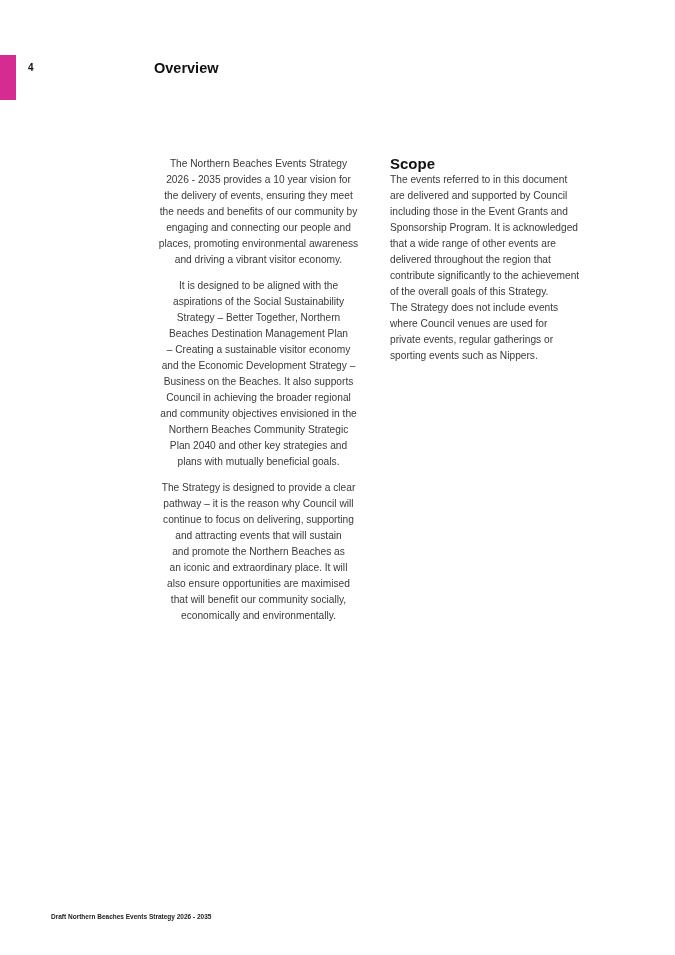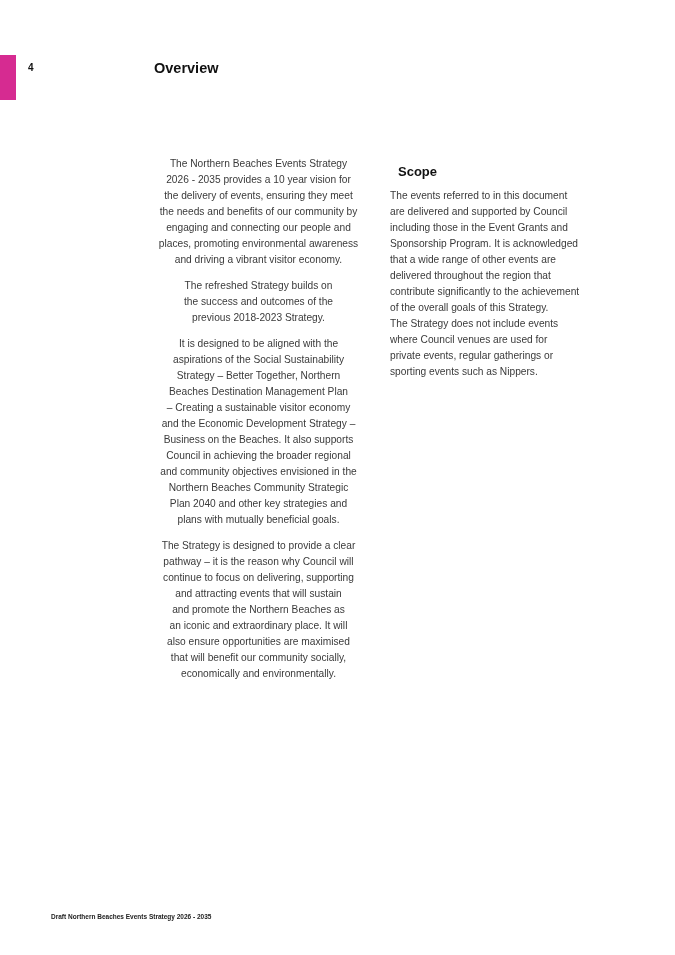--- a/index.html
+++ b/index.html
@@ -5,41 +5,38 @@
   html, body { margin:0; padding:0; background:#ffffff; }
   body { width:675px; height:955px; position:relative; overflow:hidden;
          font-family:"Liberation Sans", sans-serif; color:#3a3a3a; }
   .accent-bar { position:absolute; left:0; top:55px; width:16px; height:45px; background:#d62b91; }
   .page-number { position:absolute; left:28px; top:62px; font-size:10px; font-weight:bold; color:#111; }
   .page-title { position:absolute; left:154px; top:60px; font-size:14.5px; font-weight:bold; color:#111; margin:0; }
   .col { position:absolute; top:156px; font-size:10.2px; line-height:16px; color:#3a3a3a; }
   .col-left { left:146px; width:225px;text-align:center; }
   .col-right { left:390px; width:220px; }
   .col p { margin:0 0 10px 0; white-space:pre-line; }
-  .scope-heading { font-weight:bold; color:#111; font-size:13px; line-height:16px; margin:8px; }
+  .scope-heading { font-weight:bold; color:#111; font-size:15px; line-height:16px; margin:0; }
   .footer { position:absolute; left:51px; top:913px; font-size:6.5px; font-weight:bold; color:#222; }
 </style>
 </head>
 <body>
 
 <div class="accent-bar"></div>
 <div class="page-number">4</div>
 <h1 class="page-title">Overview</h1>
 
 <div class="col col-left">
   <p>The Northern Beaches Events Strategy
 2026 - 2035 provides a 10 year vision for
 the delivery of events, ensuring they meet
 the needs and benefits of our community by
 engaging and connecting our people and
 places, promoting environmental awareness
 and driving a vibrant visitor economy.</p>
-  <p>The refreshed Strategy builds on
-the success and outcomes of the
-previous 2018-2023 Strategy.</p>
   <p>It is designed to be aligned with the
 aspirations of the Social Sustainability
 Strategy – Better Together, Northern
 Beaches Destination Management Plan
 – Creating a sustainable visitor economy
 and the Economic Development Strategy –
 Business on the Beaches. It also supports
 Council in achieving the broader regional
 and community objectives envisioned in the
 Northern Beaches Community Strategic

